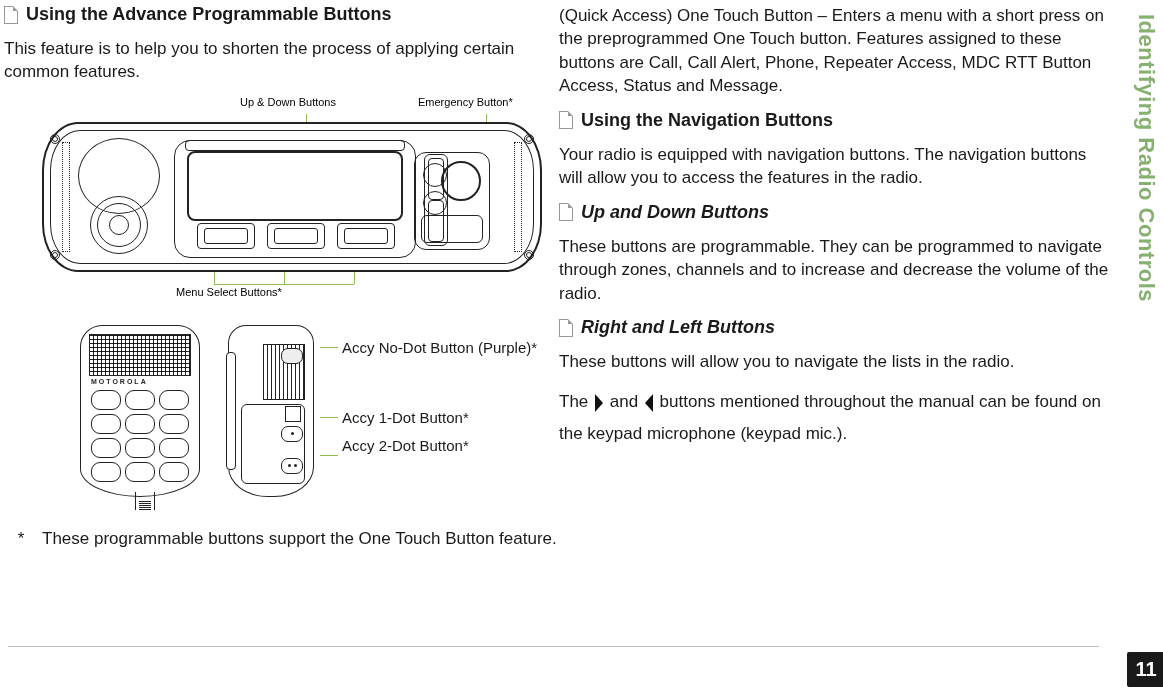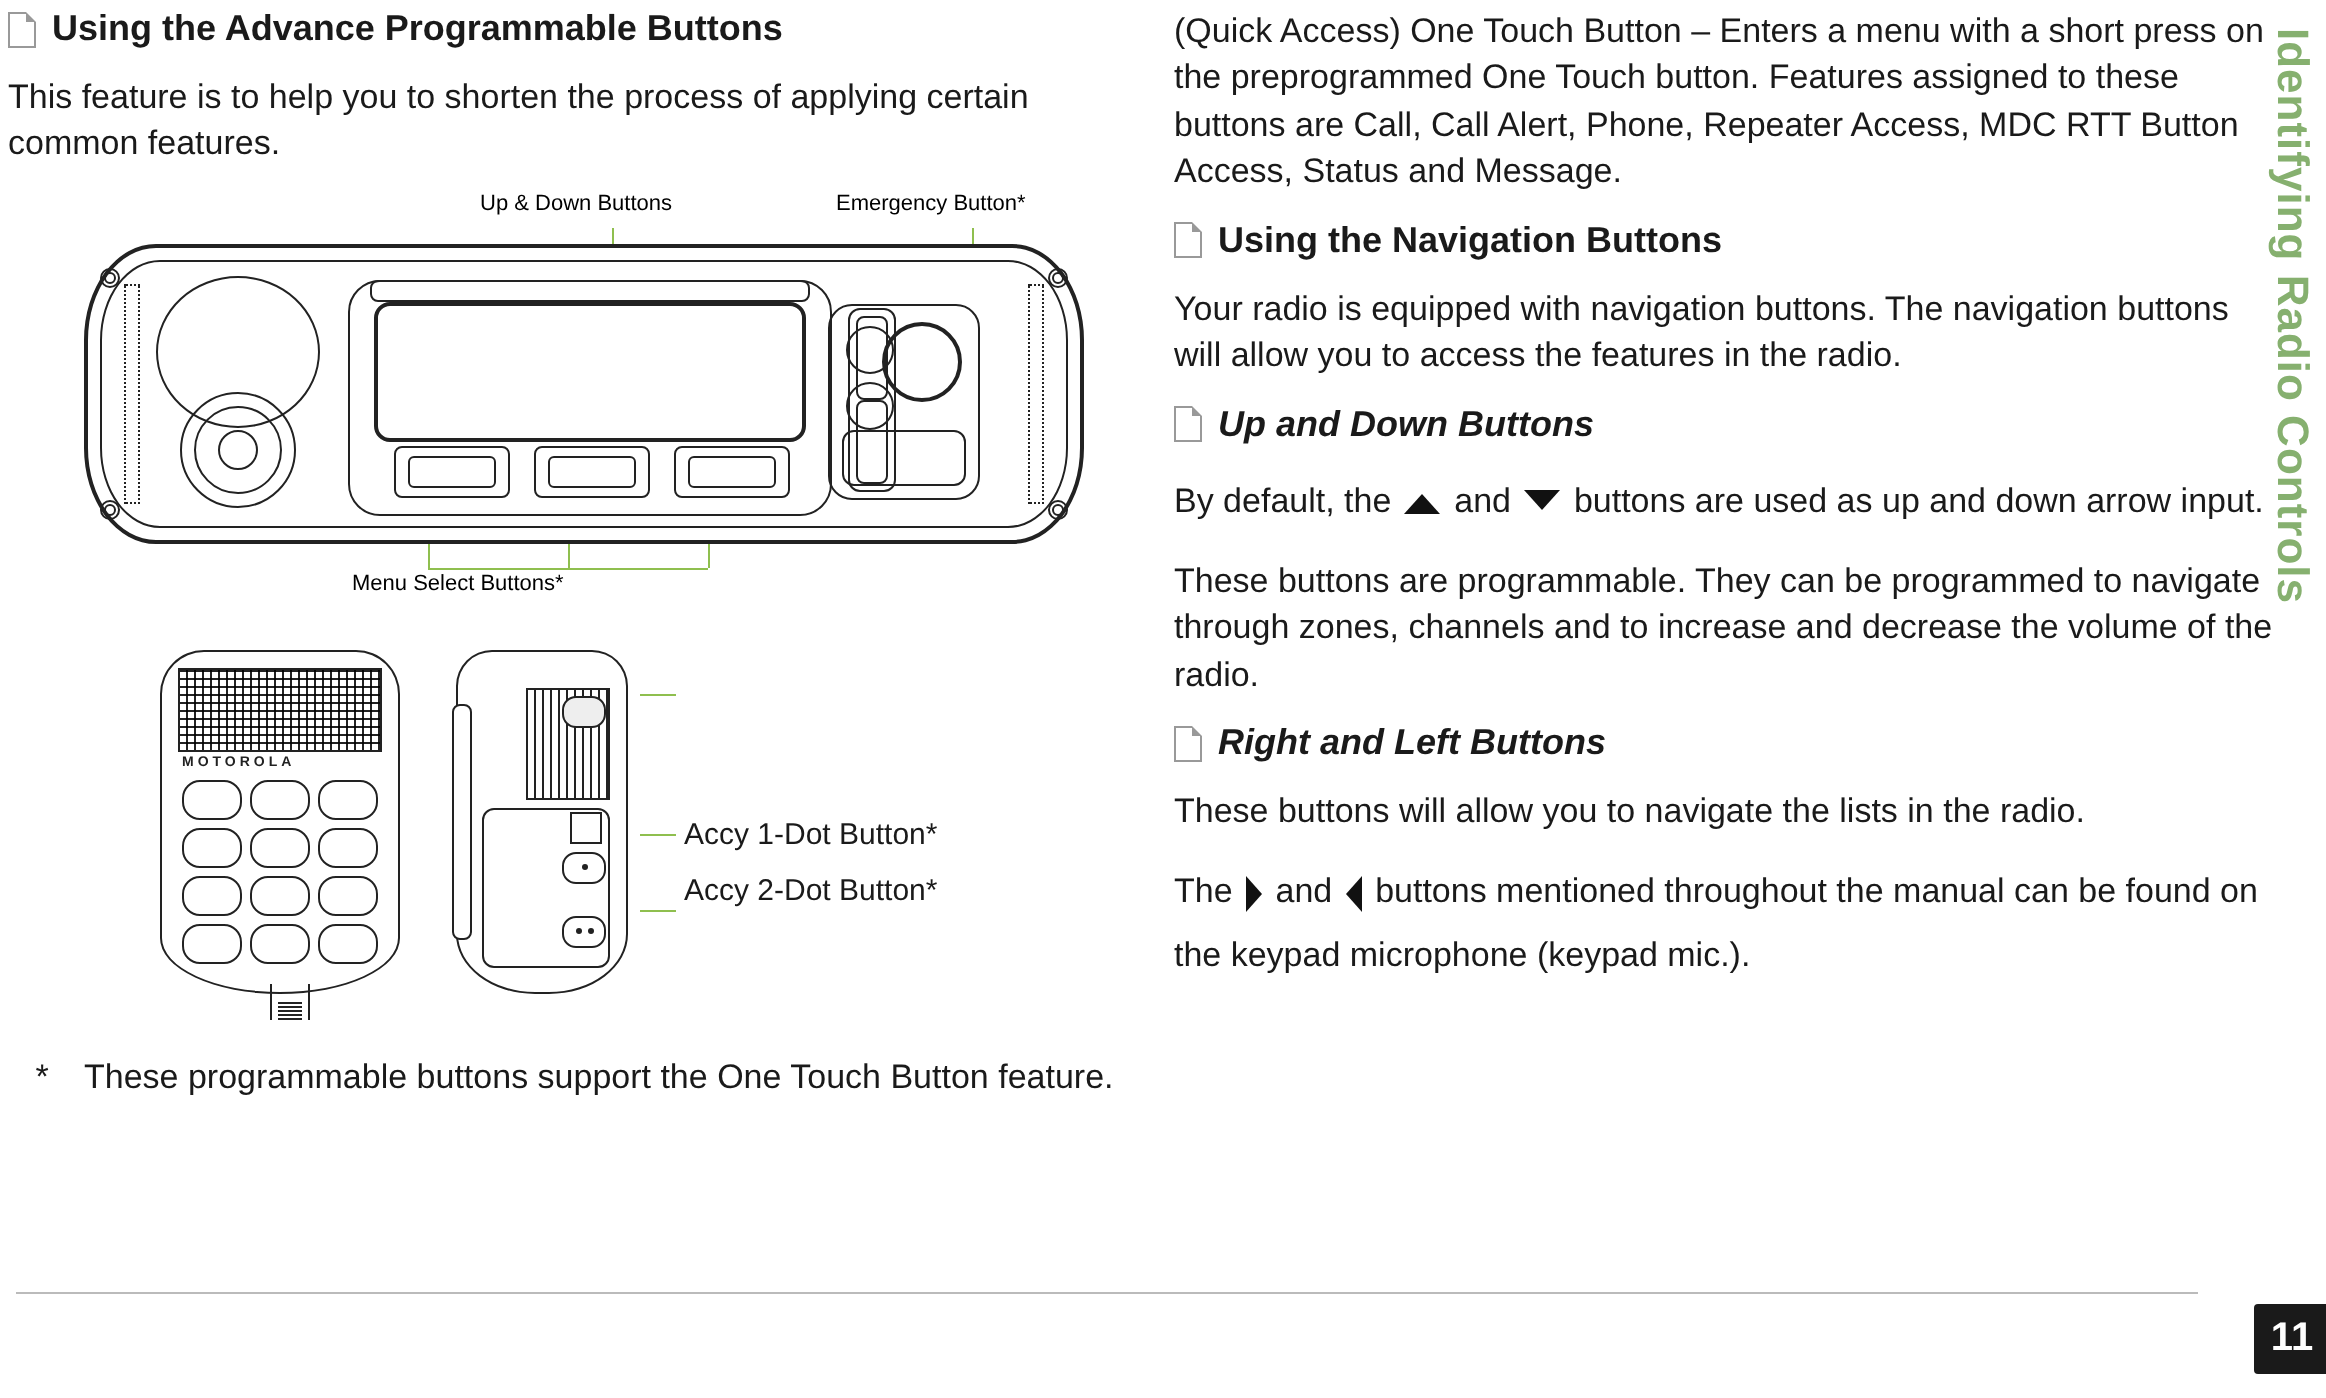--- a/index.html
+++ b/index.html
@@ -1,17 +1,17 @@
 <!DOCTYPE html>
 <html><head>
 <meta charset="utf-8">
 <style>
   html,body{margin:0;padding:0;background:#fff;font-family:Arial,Helvetica,sans-serif;color:#1a1a1a}
   .page{width:1163px;height:699px;position:relative;box-sizing:border-box;padding:4px 14px 4px 4px}
-  .cols{display:flex;gap:28px}
+  .cols{display:flex;}
   .col{flex:1;min-width:0}
   .col-left{flex:0 0 555px;max-width:555px}
   .col-right{flex:0 0 555px;max-width:555px}
   .side-tab{position:absolute;right:0;top:0;bottom:0;width:34px;display:flex;flex-direction:column;align-items:center;justify-content:flex-start;padding-top:14px;box-sizing:border-box}
   .side-title{writing-mode:vertical-rl;color:#86b06f;font-weight:bold;font-size:22px;letter-spacing:.5px;white-space:nowrap}
   .side-page{margin-top:auto;margin-bottom:12px;background:#1a1a1a;color:#fff;font-size:20px;font-weight:bold;padding:6px 8px;border-radius:2px}
   .rule{position:absolute;left:8px;right:64px;bottom:52px;height:1px;background:#bbb}
   p{margin:0 0 12px 0;font-size:17px;line-height:1.38}
   .heading{display:flex;align-items:center;gap:8px;margin:0 0 12px 0}
   .heading .icon{width:14px;height:18px;border:1px solid #999;position:relative;box-sizing:border-box}
@@ -148,20 +148,21 @@
             <div class="emg-big"></div>
             <div class="emg-sm a"></div>
               <div class="emg-sm b"></div>
             <div class="emg-bot"></div>
           </div>
         </div>
         <div class="fig1-spacer"></div>
       </div>
 
       <div class="fig2-wrap">
+        <span class="annot2 a">Accy No-Dot Button (Purple)*</span>
         <span class="annot2 b">Accy 1-Dot Button*</span>
         <span class="annot2 c">Accy 2-Dot Button*</span>
         <div class="lead2 a"></div>
           <div class="lead2 b"></div>
           <div class="lead2 c"></div>
 
         <div class="mic-front">
           <div class="mic-grille"></div>
           <div class="mic-brand">MOTOROLA</div>
           <div class="keypad">
@@ -211,23 +212,20 @@
       <div class="heading">
         <span class="icon"></span>
         <h2>Using the Navigation Buttons</h2>
       </div>
       <p>Your radio is equipped with navigation buttons.  The navigation buttons will allow you to access the features in the radio.</p>
 
       <div class="heading">
         <span class="icon"></span>
         <h3>Up and Down Buttons</h3>
       </div>
-      <p style="line-height:1.9">
-        <span>By default, the </span><span class="tri-up"></span><span> and </span><span class="tri-dn"></span><span> buttons are used as up and down arrow input.</span>
-      </p>
       <p>These buttons are programmable.  They can be programmed to navigate through zones, channels and to increase and decrease the volume of the radio.</p>
 
       <div class="heading">
         <span class="icon"></span>
         <h3>Right and Left Buttons</h3>
       </div>
       <p>These buttons will allow you to navigate the lists in the radio.</p>
       <p style="line-height:1.9">
         <span>The </span><span class="tri-r"></span><span> and </span><span class="tri-l"></span><span> buttons mentioned throughout the manual can be found on the keypad microphone (keypad mic.).</span>
       </p>

